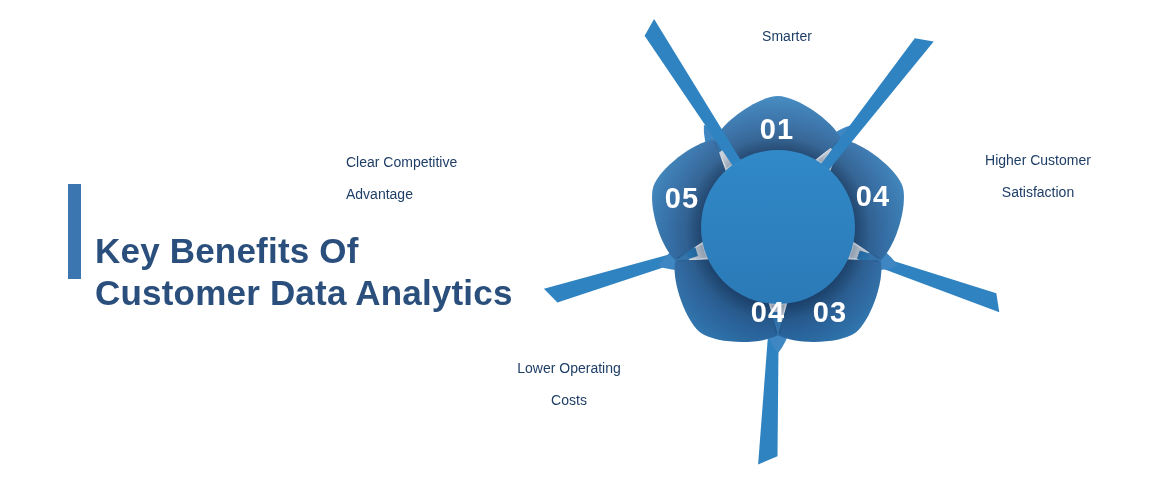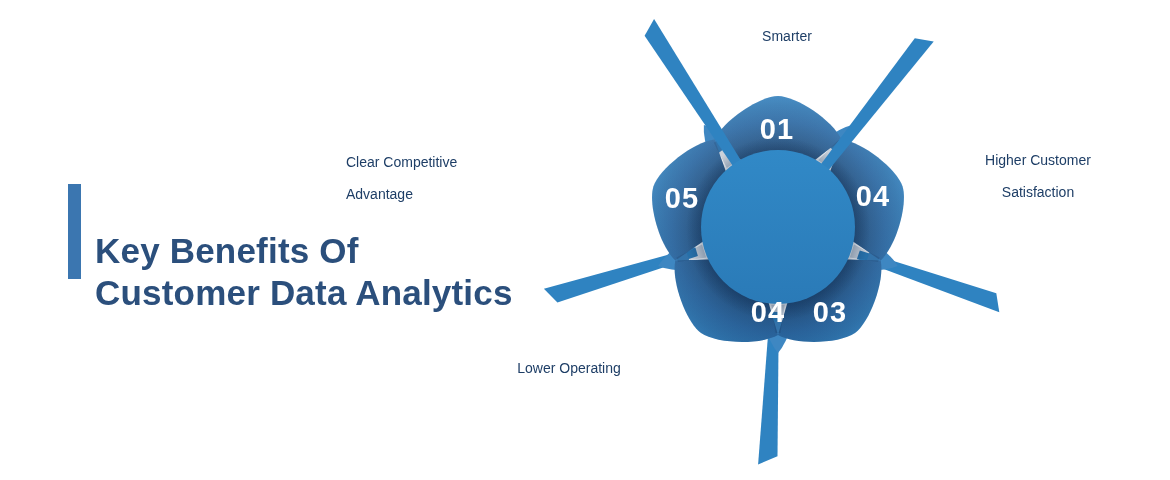--- a/index.html
+++ b/index.html
@@ -111,19 +111,20 @@
 
   <div class="lbl" id="lbl-1">
     <span class="l-line">Smarter</span>
   </div>
   <div class="lbl" id="lbl-2">
     <span class="l-line">Higher Customer</span>
     <span class="l-line">Satisfaction</span>
   </div>
   <div class="lbl" id="lbl-4">
     <span class="l-line">Lower Operating</span>
+    <span class="l-line">Costs</span>
   </div>
   <div class="lbl" id="lbl-5">
     <span class="l-line">Clear Competitive</span>
     <span class="l-line">Advantage</span>
   </div>
 
 </div>
 
 </body></html>

